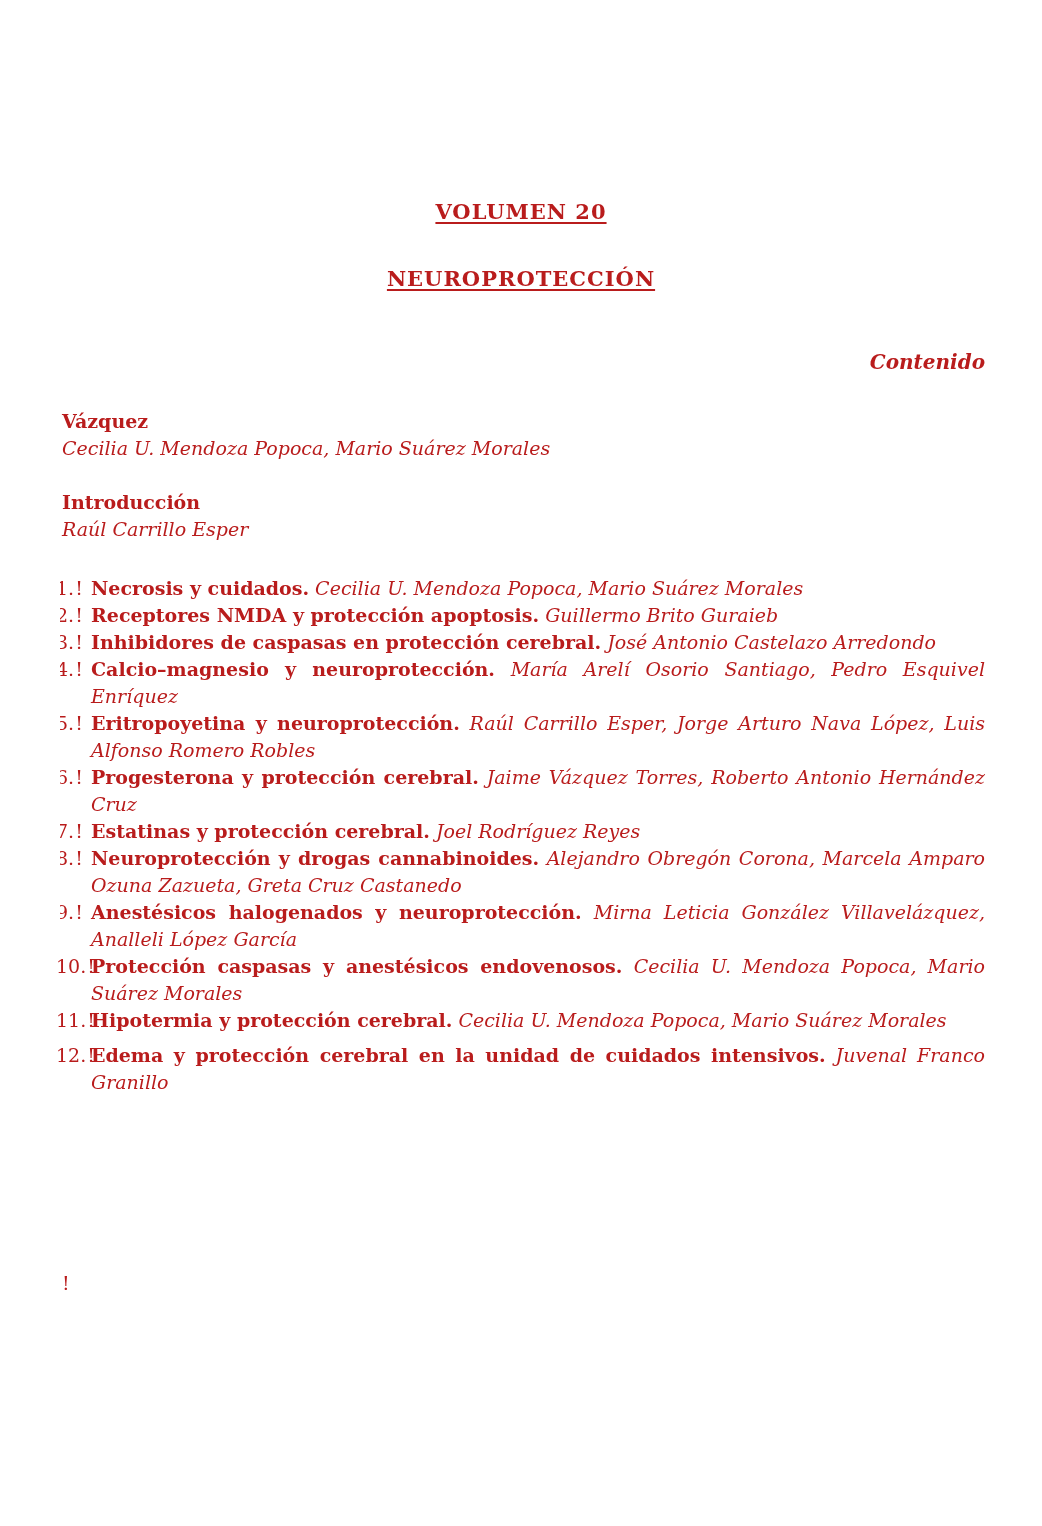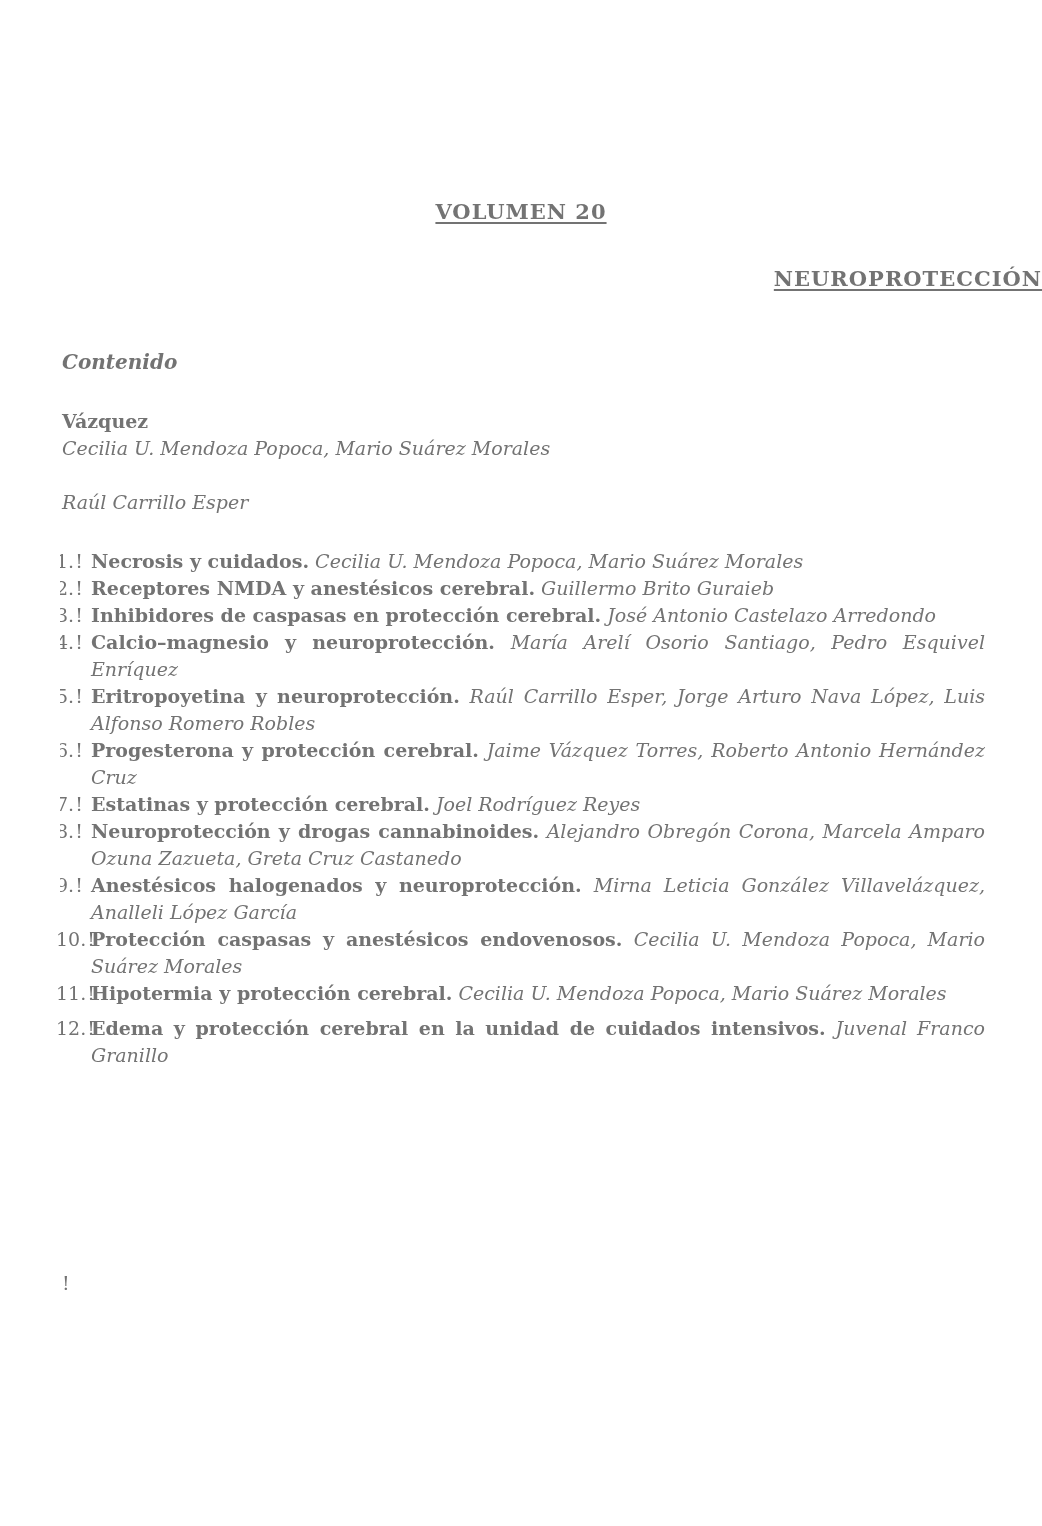--- a/index.html
+++ b/index.html
@@ -2,47 +2,48 @@
 <html><head>
 <meta charset="utf-8">
 <style>
   html, body { margin: 0; padding: 0; background: #ffffff; }
   .page {
     position: relative;
     width: 1042px;
     height: 1476px;
     background: #ffffff;
     font-family: "DejaVu Serif", "Liberation Serif", serif;
-    color: #737373;
+    color: #b91c1c;
     overflow: hidden;
     margin: 0 auto;
   }
   .heading {
     text-align: center;
     font-weight: bold;
     font-size: 21px;
     line-height: 25px;
     letter-spacing: 1px;
     text-decoration: underline;
     text-underline-offset: 3px;
     text-decoration-thickness: 2px;
   }
   .vol-title { margin: 199px 0 0 0; }
-  .vol-subtitle { margin: 42px 0 0 0; text-align: right; }
+  .vol-subtitle { margin: 42px 0 0 0; }
   .content {
     margin: 0 57px 0 62px;
     font-size: 19px;
     line-height: 27px;
   }
   .contents-heading {
     margin-top: 58px;
     font-weight: bold;
     font-style: italic;
     font-size: 20px;
     line-height: 26px;
+    text-align: right;
   }
   .front-item { margin-top: 27px; }
   .front-item.first { margin-top: 33px; }
   .front-item.last { margin-top: 28px; }
   .front-title { font-weight: bold; }
   .front-authors { font-style: italic; }
   .chapters {
     list-style: none;
     margin: 32px 0 0 -6px;
     padding: 0;
@@ -88,35 +89,36 @@
 
     <div class="contents-heading">Contenido</div>
 
     <section>
       <div class="front-item first">
         <div class="front-title">Vázquez</div>
         <div class="front-authors">Cecilia U. Mendoza Popoca, Mario Suárez Morales</div>
       </div>
 
       <div class="front-item">
+        <div class="front-title">Introducción</div>
         <div class="front-authors">Raúl Carrillo Esper</div>
       </div>
 
     </section>
 
     <ol class="chapters">
   <li class="chapter">
     <span class="marker"><span class="num">1.</span><span class="tab-glyph">!</span></span>
     <span class="chapter-title">Necrosis y cuidados.</span>
     <span class="chapter-authors">Cecilia U. Mendoza Popoca, Mario Suárez Morales</span>
   </li>
 
   <li class="chapter">
     <span class="marker"><span class="num">2.</span><span class="tab-glyph">!</span></span>
-    <span class="chapter-title">Receptores NMDA y anestésicos cerebral.</span>
+    <span class="chapter-title">Receptores NMDA y protección apoptosis.</span>
     <span class="chapter-authors">Guillermo Brito Guraieb</span>
   </li>
 
   <li class="chapter">
     <span class="marker"><span class="num">3.</span><span class="tab-glyph">!</span></span>
     <span class="chapter-title">Inhibidores de caspasas en protección cerebral.</span>
     <span class="chapter-authors">José Antonio Castelazo Arredondo</span>
   </li>
 
   <li class="chapter">

